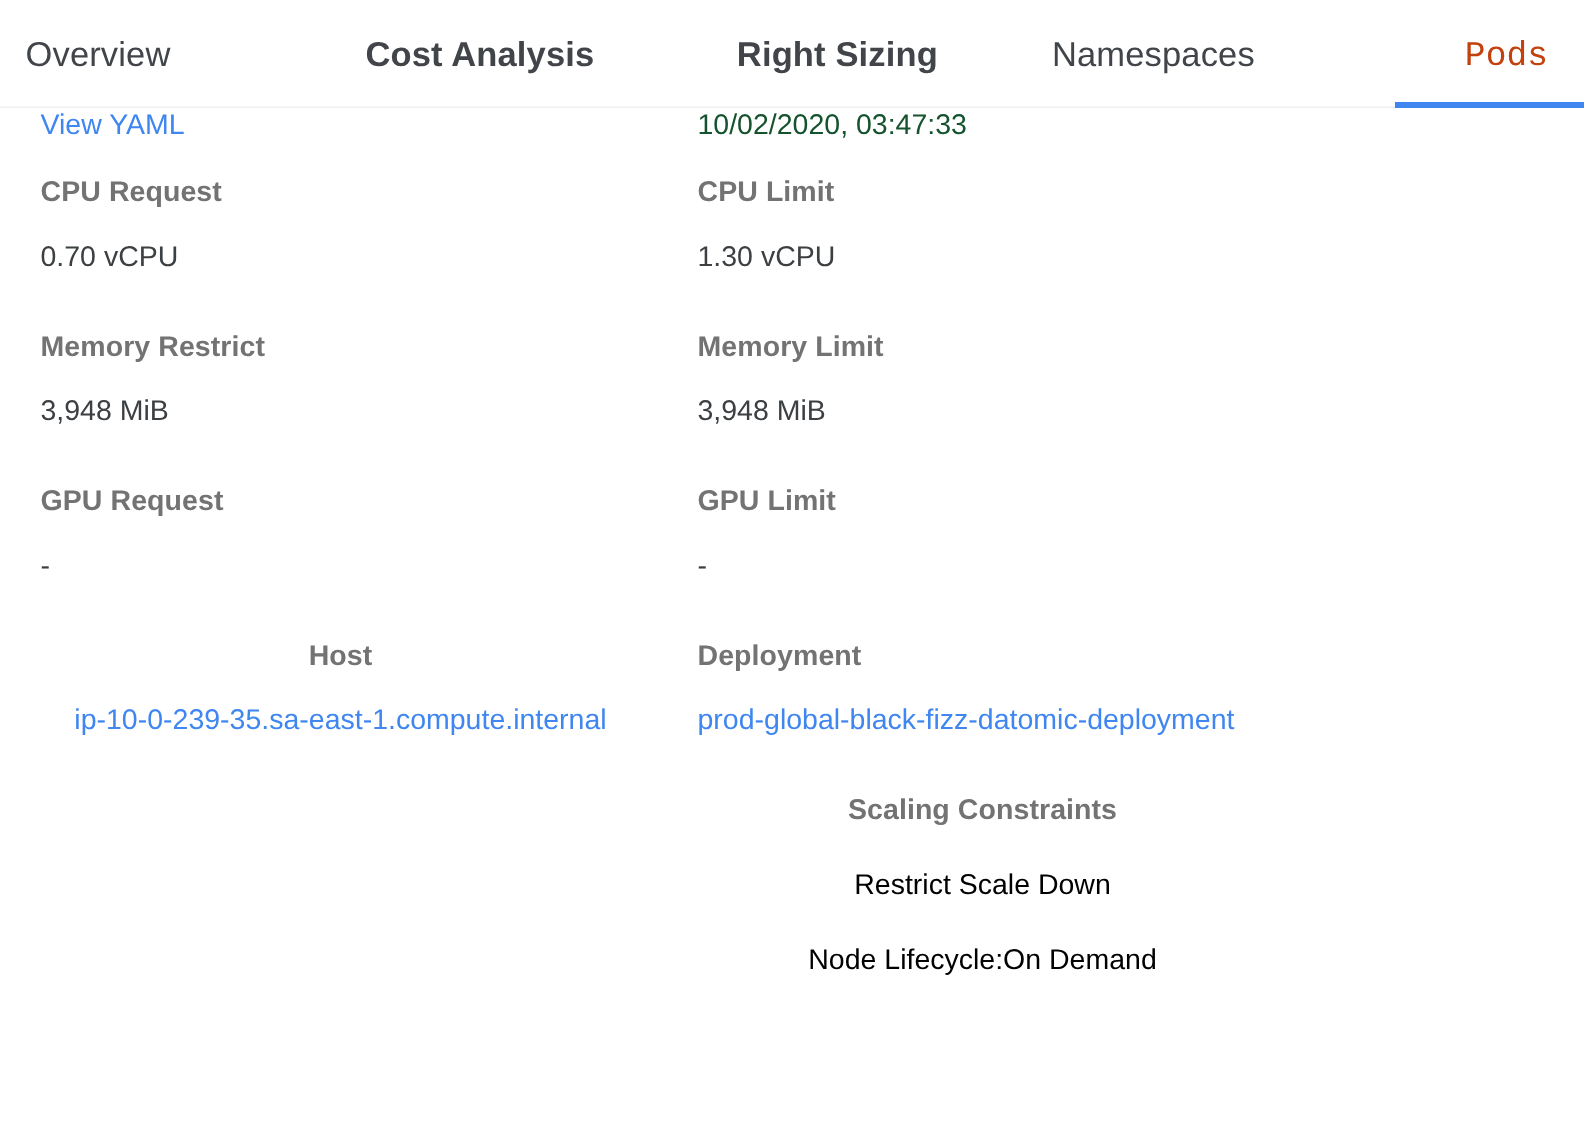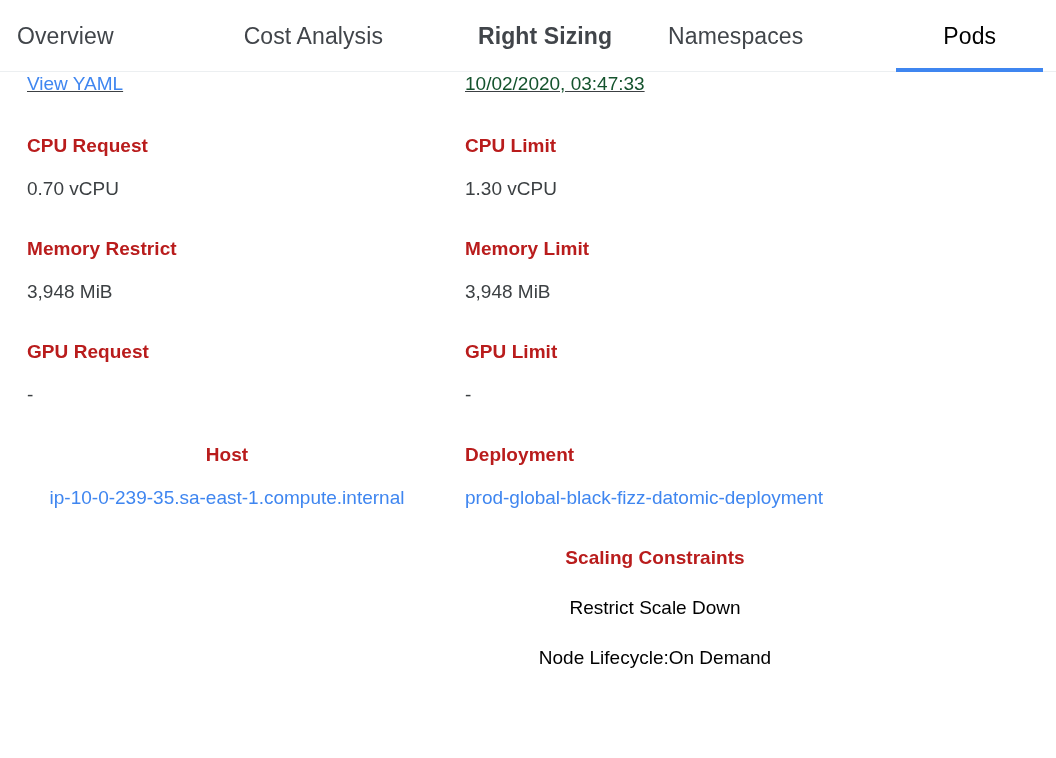--- a/index.html
+++ b/index.html
@@ -39,53 +39,53 @@
     color: #41454a;
     letter-spacing: 0.1px;
     white-space: nowrap;
     cursor: pointer;
     user-select: none;
   }
   .tab-label {
     display: block;
     padding-top: 2px;
   }
-  .tab.active .tab-label { color: #000000; }
+  .tab.active .tab-label { color: #c2410c; font-family: Liberation Mono, monospace; }
   .tab .underline {
     position: absolute;
     left: 0;
     right: 0;
     bottom: -1px;
     height: 4px;
     background: transparent;
   }
   .tab.active .underline { background: #3f86f0; }
 
   
   .tab-overview   { margin-left: 17px; }
-  .tab-cost       { margin-left: 130px; }
+  .tab-cost       { margin-left: 130px; font-weight: bold; }
   .tab-rightsizing{ margin-left: 95px; font-weight: bold; }
-  .tab-namespaces { margin-left: 56px; }
+  .tab-namespaces { margin-left: 76px; }
   .tab-pods       { margin-left: 93px; padding: 0 47px; }
 
   
   .detail {
     position: relative;
     padding: 0;
   }
   .col {
     position: absolute;
     top: 0;
   }
   .col-left  { left: 27px;  width: 400px; }
   .col-right { left: 465px; width: 380px; }
   .field-label {
     font-size: 19px;
     font-weight: 700;
-    color: #b91c1c;
+    color: #737373;
     letter-spacing: 0.05px;
     line-height: 24px;
   }
   .field-value {
     font-size: 19px;
     font-weight: 400;
     color: #3c4043;
     line-height: 26px;
     margin-top: 18px;
   }
@@ -100,22 +100,21 @@
   .field-group { margin-bottom: 35px; }
   .field-group:last-child { margin-bottom: 0; text-align: center; }
 
   .timestamp {
     font-size: 19px;
     color: #14532d;
     line-height: 24px;
   }
   .topline {
     height: 24px;
-    margin-bottom: 38px;
-    text-decoration: underline;
+    margin-bottom: 21px;
   }
 
   .constraint-line {
     font-size: 19px;
     color: #000000;
     line-height: 24px;
     margin-top: 26px;
   }
 </style>
 </head>

